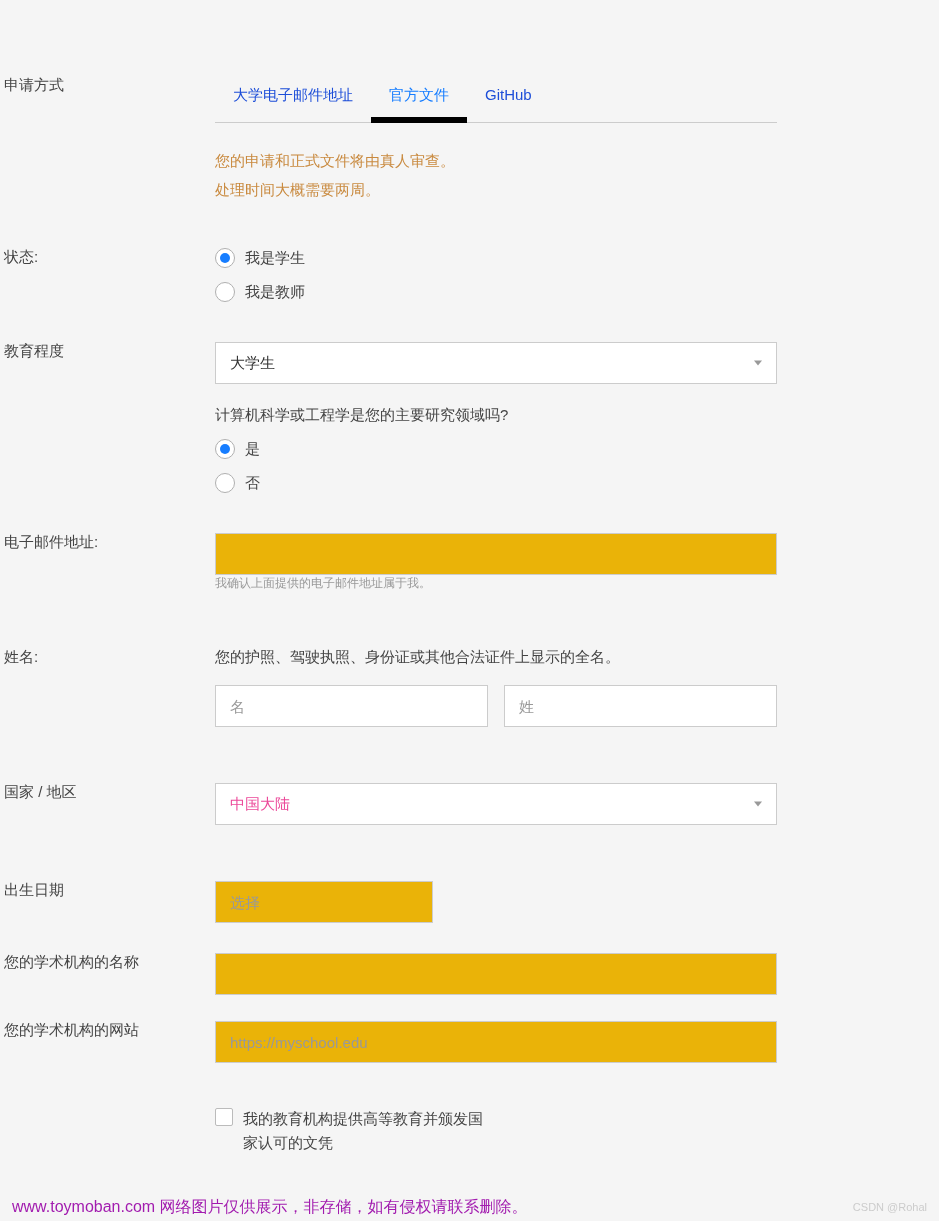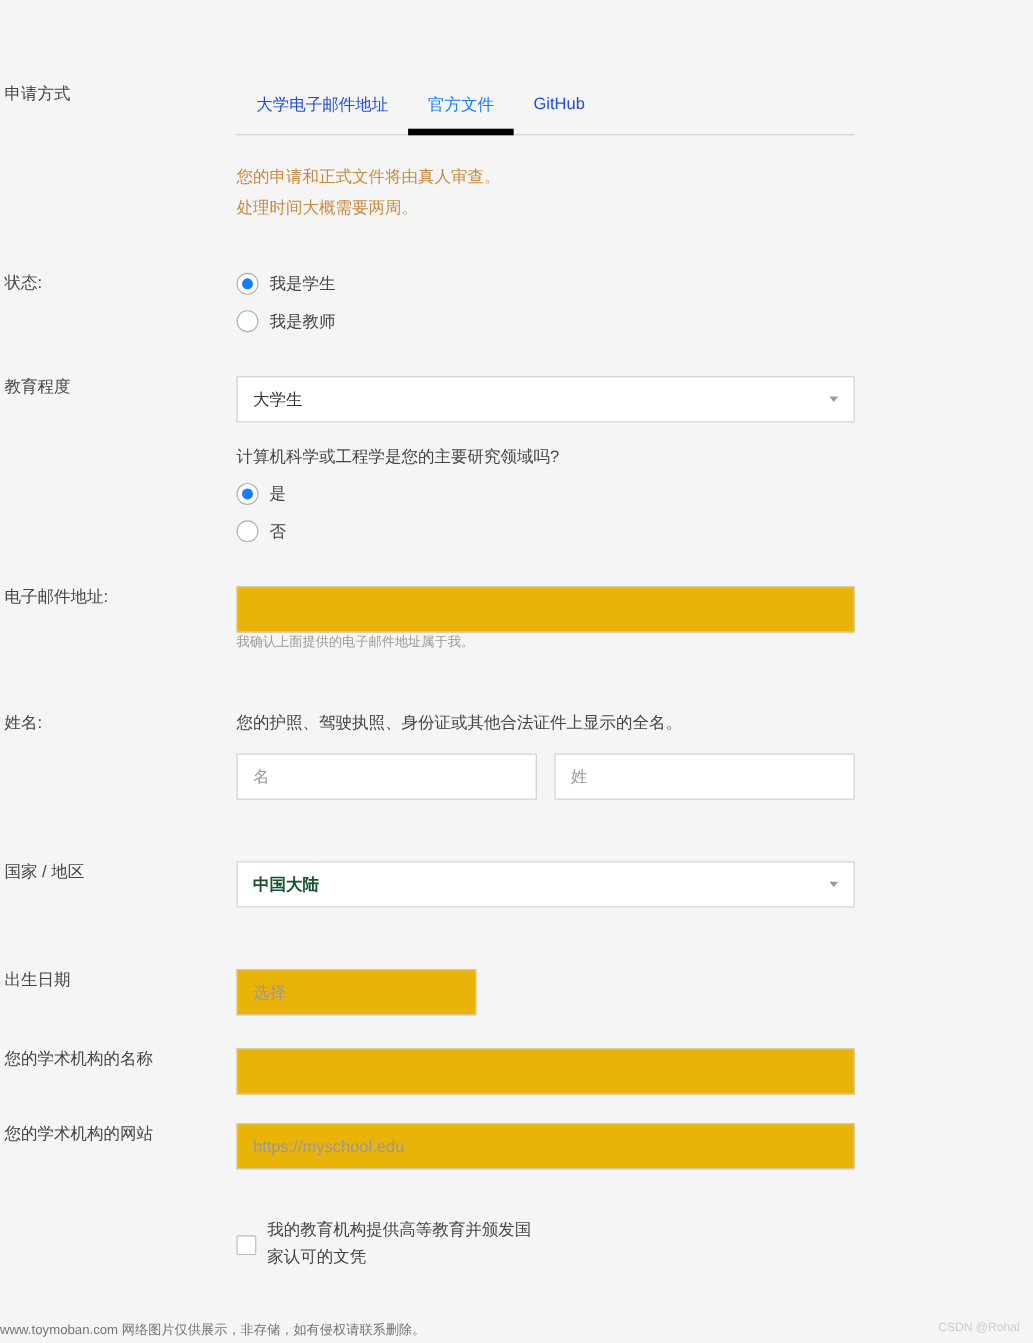--- a/index.html
+++ b/index.html
@@ -120,22 +120,22 @@
       right: 14px;
       top: 50%;
       transform: translateY(-50%);
       width: 0;
       height: 0;
       border-left: 4px solid transparent;
       border-right: 4px solid transparent;
       border-top: 5px solid #999;
     }
     .select-box.bold {
-      font-weight: 700;
-      color: #14532d;
+      font-weight: 400;
+      color: #ec4899;
       text-align: center;
     }
     
     .text-input {
       height: 42px;
       border: 1px solid #ccc;
       background: #eab308;
       padding: 0 14px;
       font-size: 15px;
       font-family: inherit;
@@ -173,21 +173,21 @@
       font-size: 15px;
       font-family: inherit;
       outline: none;
     }
     .name-input::placeholder {
       color: #999;
     }
     
     .checkbox-item {
       display: flex;
-      align-items: center;
+      align-items: flex-start;
       gap: 10px;
       margin-bottom: 16px;
     }
     .checkbox-box {
       width: 18px;
       height: 18px;
       border: 1px solid #bbb;
       background: #fff;
       border-radius: 2px;
       flex-shrink: 0;
@@ -197,23 +197,23 @@
     .checkbox-label {
       color: #444;
       font-size: 15px;
       line-height: 1.6;
       max-width: 240px;
     }
     
     .footer-left {
       position: absolute;
       bottom: 3px;
-      left: 0;
-      font-size: 12px;
-      color: #737373;
+      left: 12px;
+      font-size: 16px;
+      color: #a21caf;
     }
     .footer-right {
       position: absolute;
       bottom: 8px;
       right: 12px;
       font-size: 11px;
       color: #ccc;
     }
     .section-gap {
       height: 40px;

